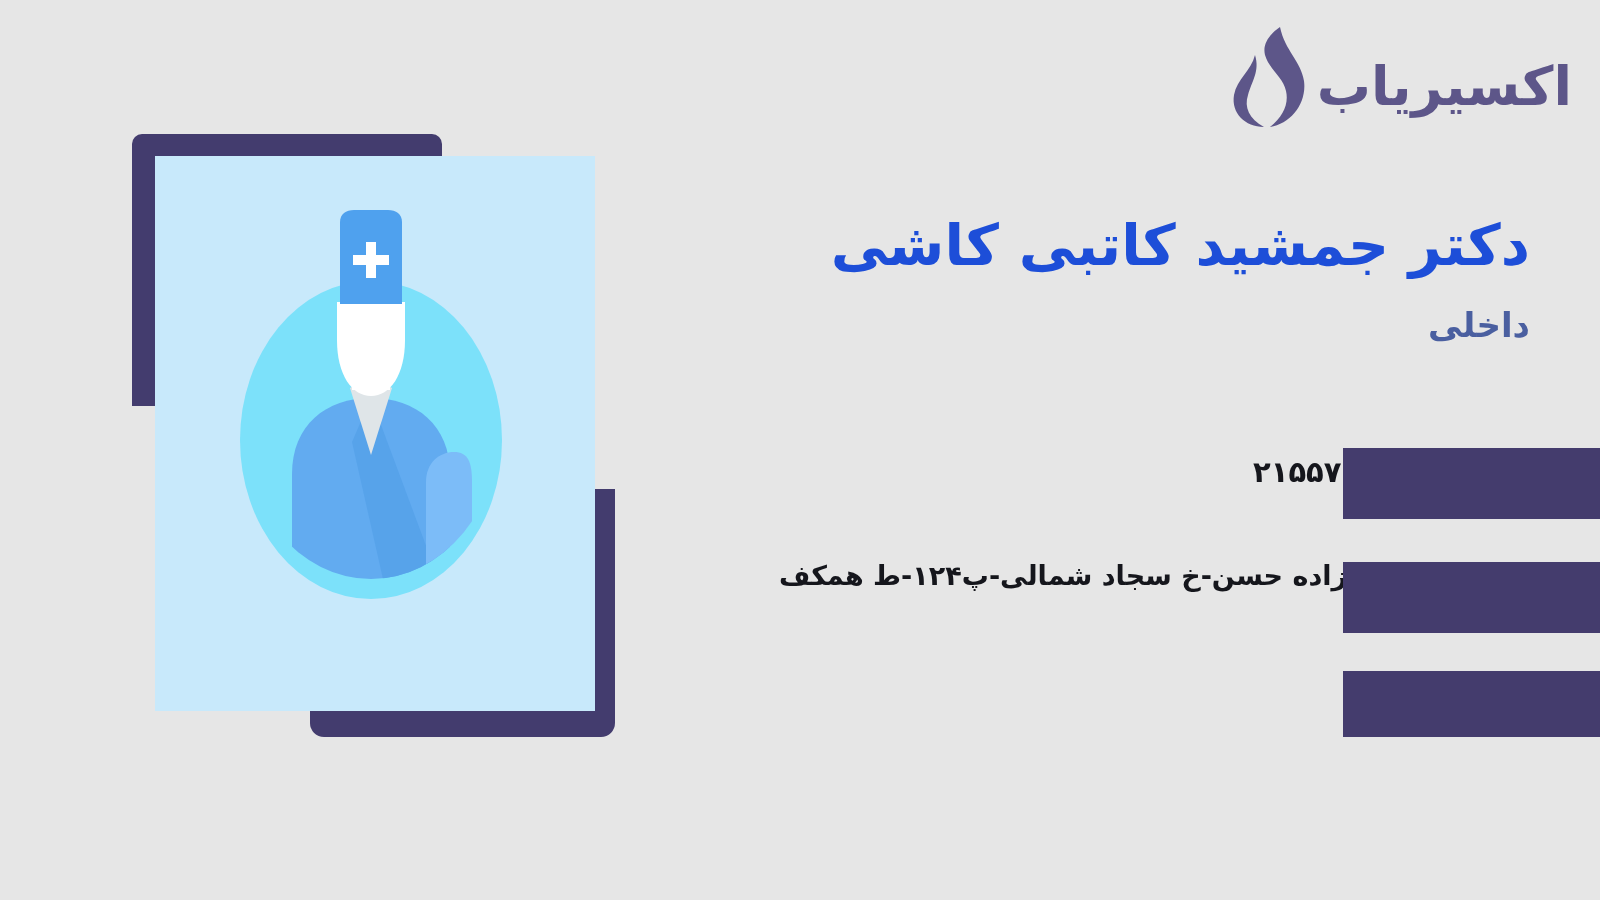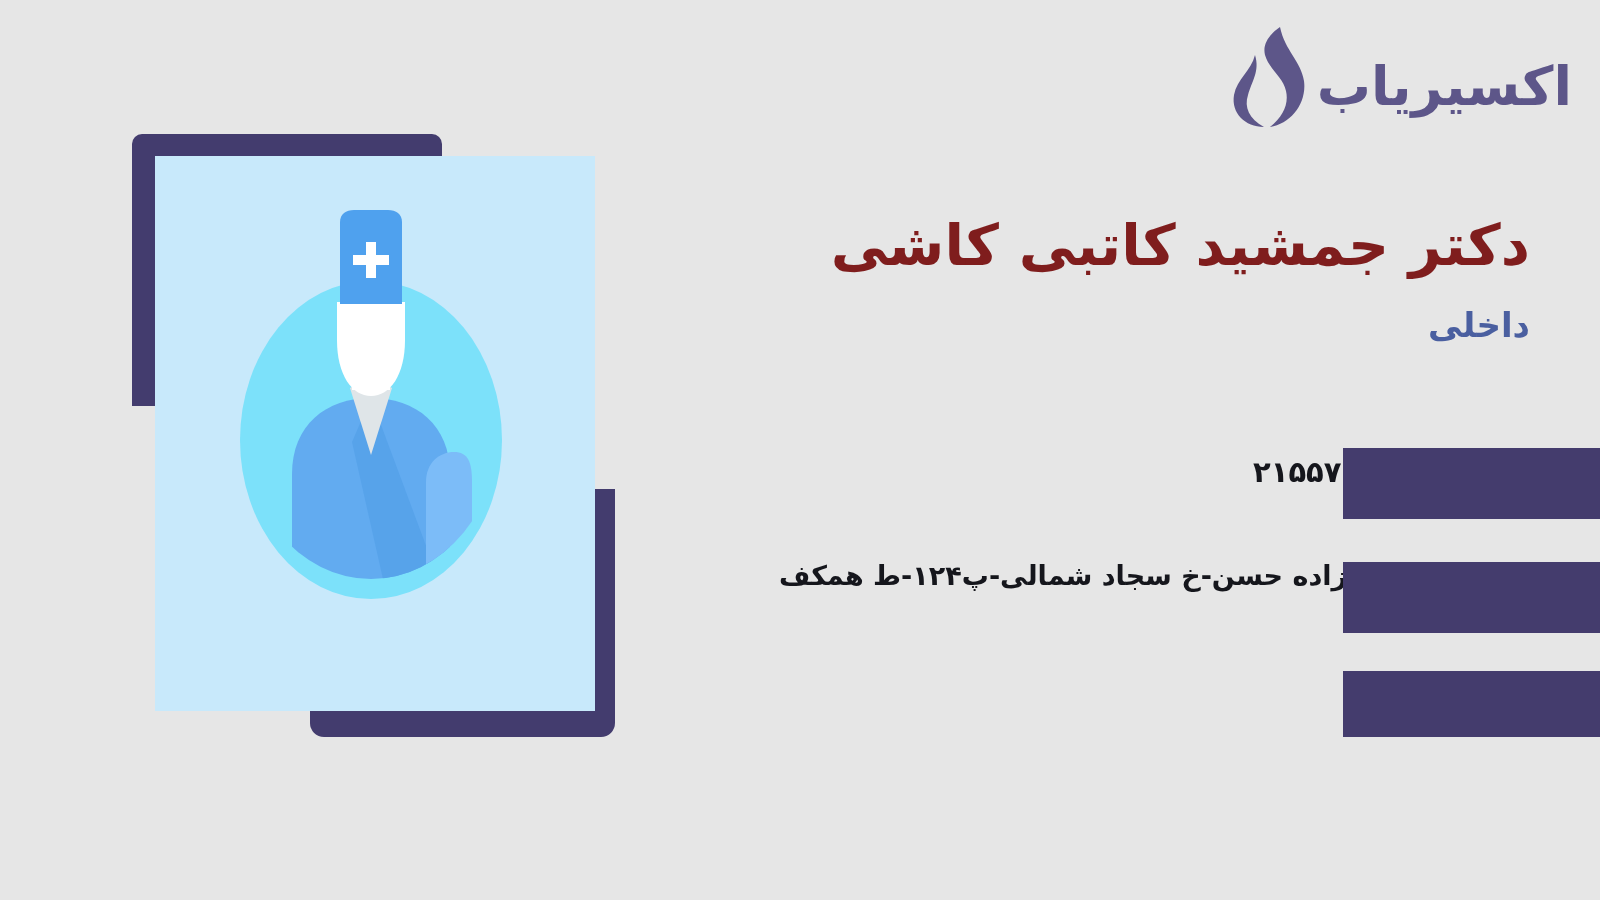--- a/index.html
+++ b/index.html
@@ -107,21 +107,21 @@
     right: 70px;
     top: 210px;
     width: 830px;
     text-align: right;
     direction: rtl;
   }
   #doctor-name {
     font-family: "DejaVu Sans", "Liberation Sans", sans-serif;
     font-size: 57px;
     font-weight: 700;
-    color: #7f1d1d;
+    color: #1d4ed8;
     line-height: 1.25;
     margin: 0;
     white-space: nowrap;
   }
   #doctor-specialty {
     font-family: "DejaVu Sans", "Liberation Sans", sans-serif;
     font-size: 34px;
     font-weight: 700;
     color: #4a5fa0;
     line-height: 1.3;

